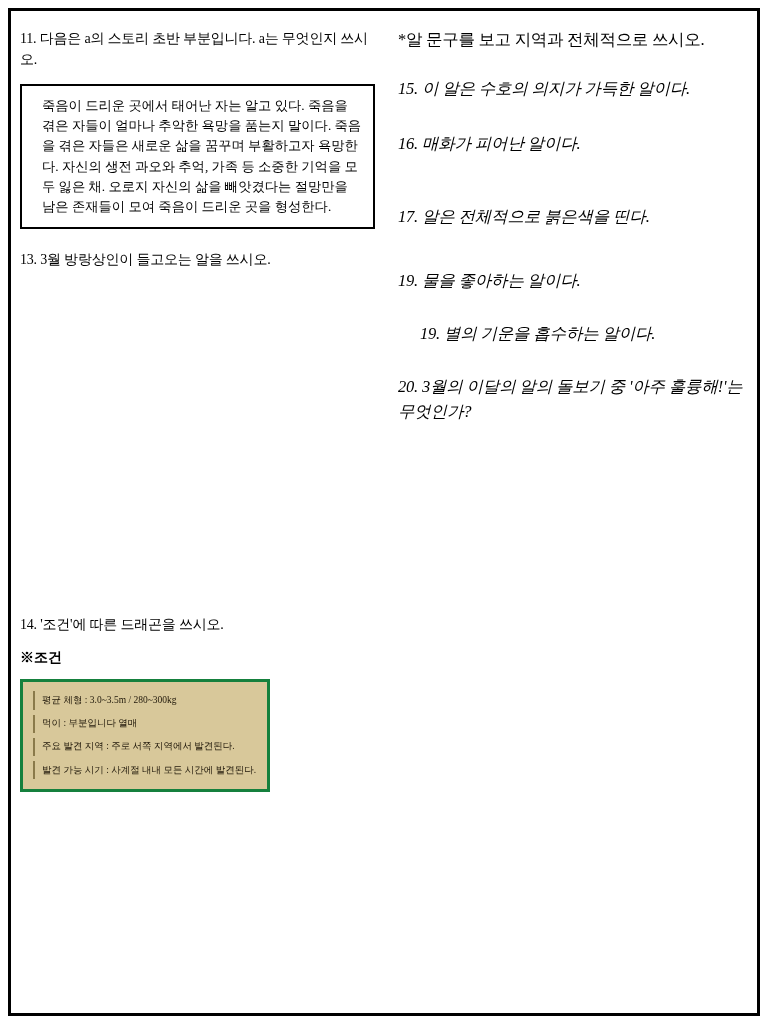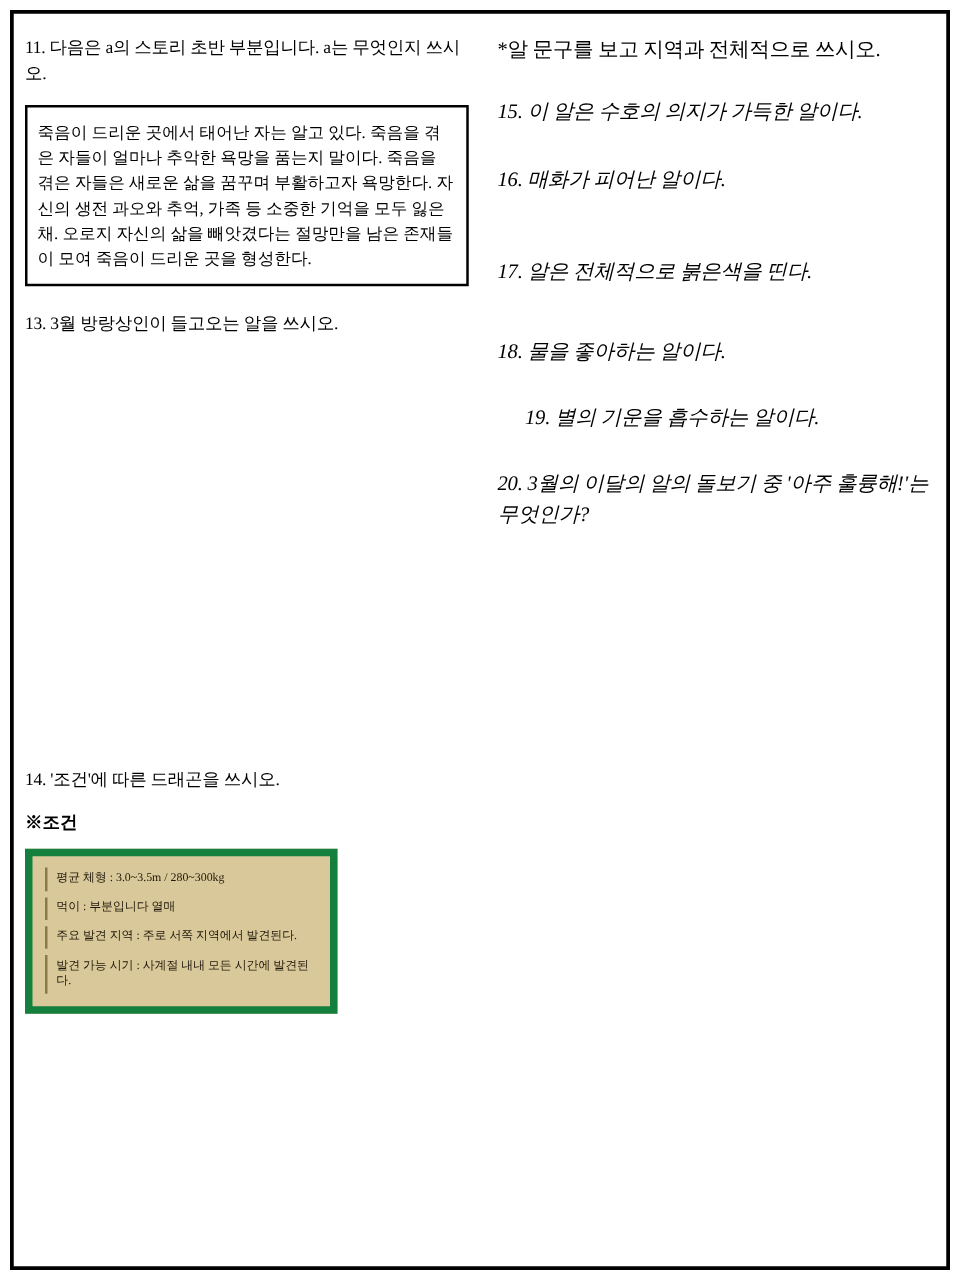--- a/index.html
+++ b/index.html
@@ -54,39 +54,39 @@
   }
   .q-right {
     font-size: 16.5px;
     line-height: 1.5;
     font-style: italic;
   }
 
   
   .story-box {
     border: 2px solid #000000;
-    padding: 10px 10px 10px 8px;
+    padding: 10px 10px 10px 20px;
     margin: 14px 0 20px 0;
     font-size: 13.3px;
     line-height: 1.52;
     box-sizing: border-box;
   }
   .story-box p {
     margin: 0;
   }
 
   
   .cond-title {
     font-size: 14px;
     font-weight: bold;
     margin: 0 0 12px 0;
   }
   .cond-box {
     background: #d8c89a;
-    border: 6px solid #15803d;
+    border: 3px solid #15803d;
     width: 250px;
     padding: 9px 10px 10px 10px;
     box-sizing: border-box;
   }
   .cond-row {
     font-size: 9.5px;
     line-height: 1.35;
     padding: 2.5px 0 3px 7px;
     border-left: 2px solid #8a7a4a;
     margin-bottom: 5px;
@@ -141,21 +141,21 @@
   <div class="col-right">
 
     <p class="note-star">*알 문구를 보고 지역과 전체적으로 쓰시오.</p>
 
     <p class="q q-right" style="margin-bottom:30px;">15. 이 알은 수호의 의지가 가득한 알이다.</p>
 
     <p class="q q-right" style="margin-bottom:48px;">16. 매화가 피어난 알이다.</p>
 
     <p class="q q-right" style="margin-bottom:40px;">17. 알은 전체적으로 붉은색을 띤다.</p>
 
-    <p class="q q-right" style="margin-bottom:28px;">18. 물을 좋아하는 알이다.</p>
+    <p class="q q-right" style="margin-bottom:28px;">19. 물을 좋아하는 알이다.</p>
 
     <p class="q q-right" style="margin-bottom:28px;margin-left:22px;">19. 별의 기운을 흡수하는 알이다.</p>
 
     <p class="q q-right">20. 3월의 이달의 알의 돌보기 중 '아주 훌륭해!'는 무엇인가?</p>
 
   </div>
 
 </div>
 
 </body></html>

